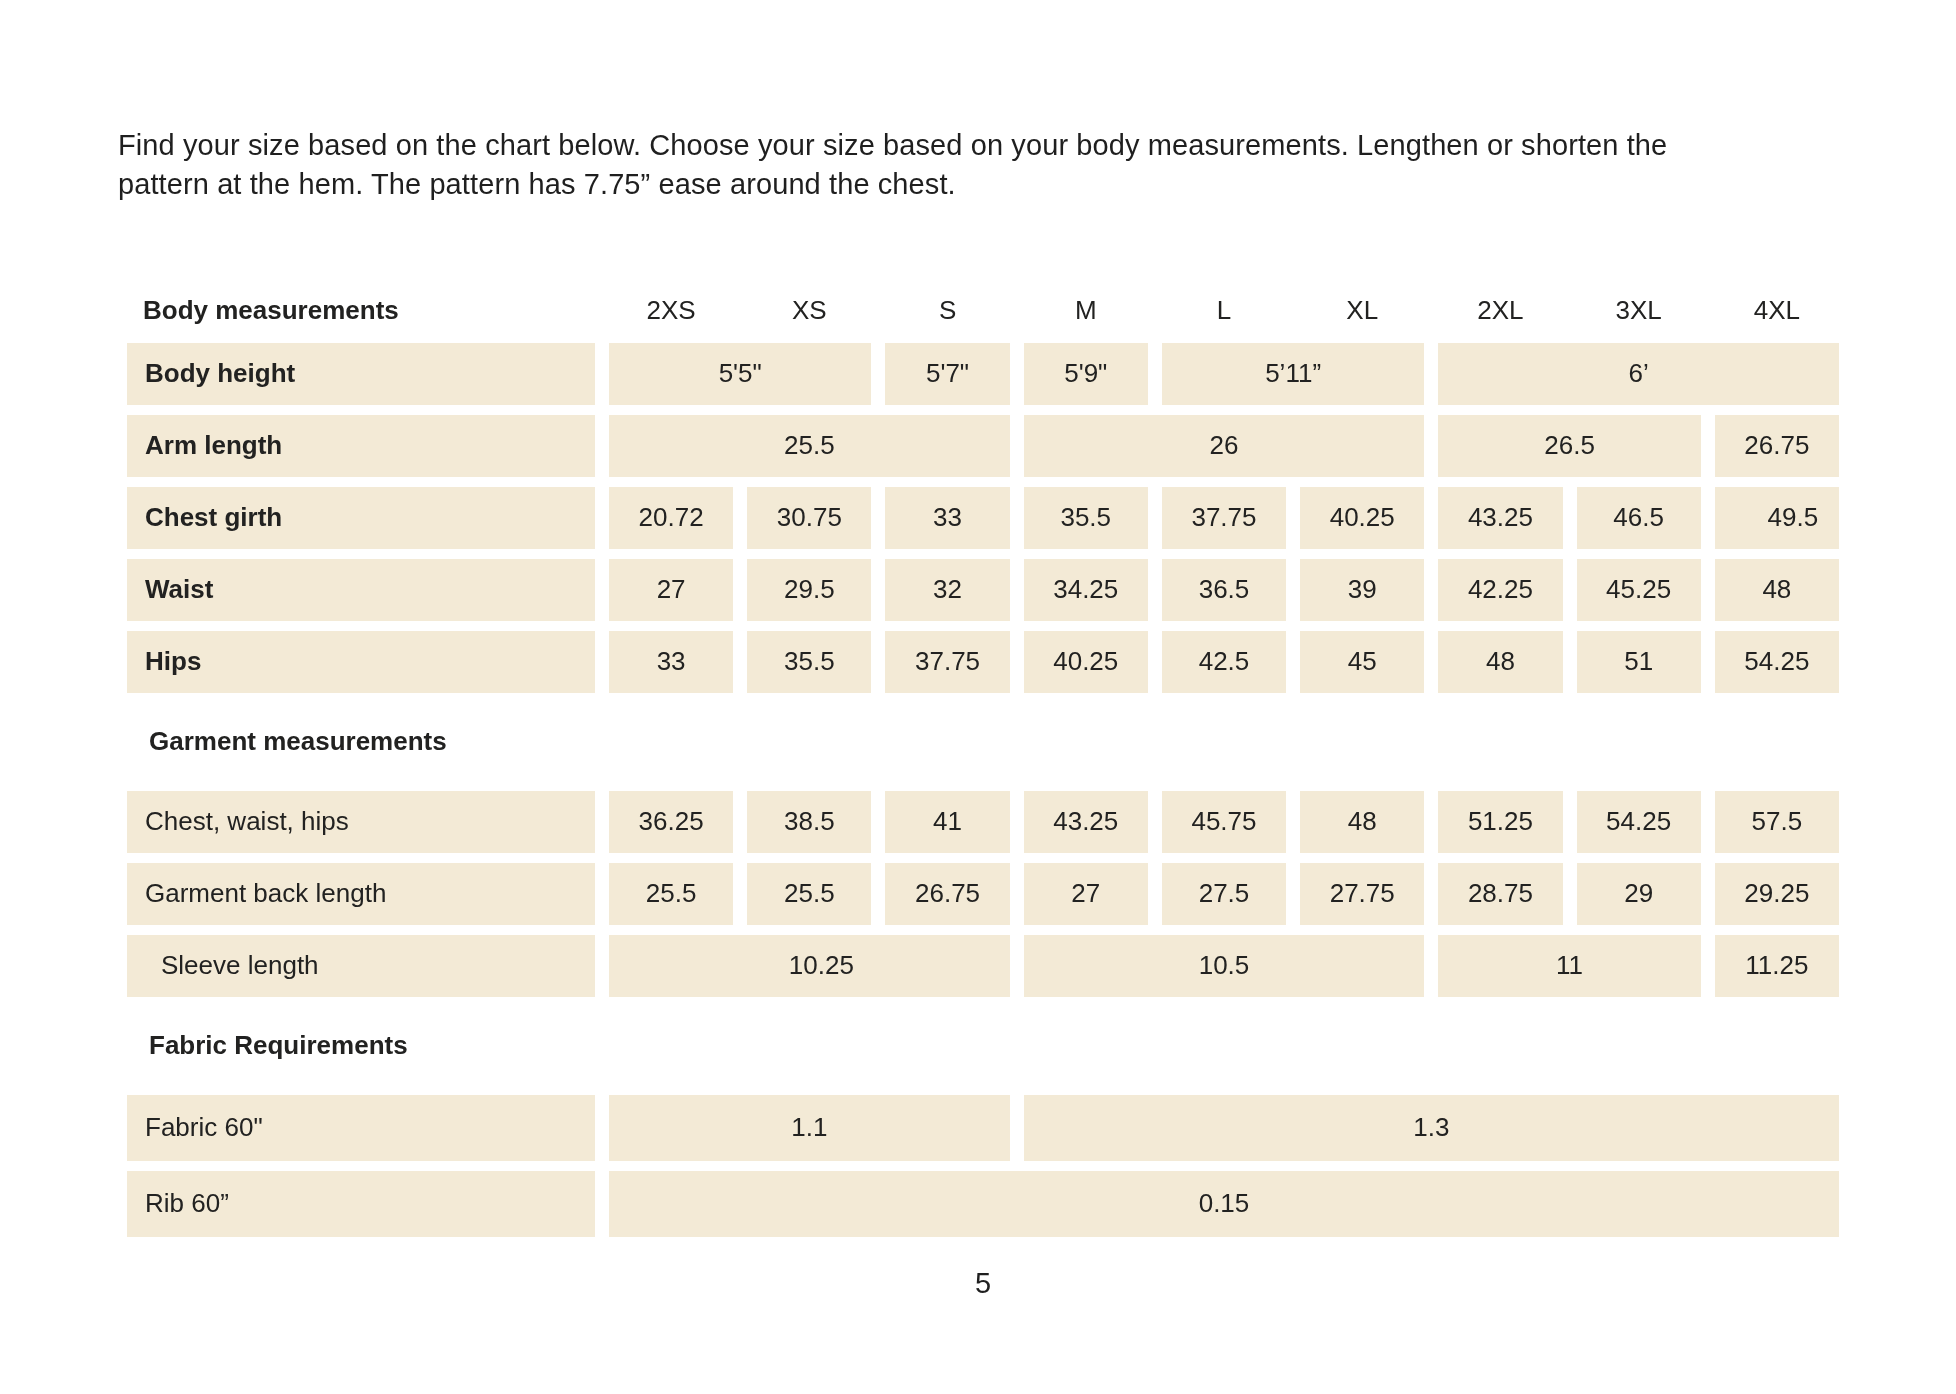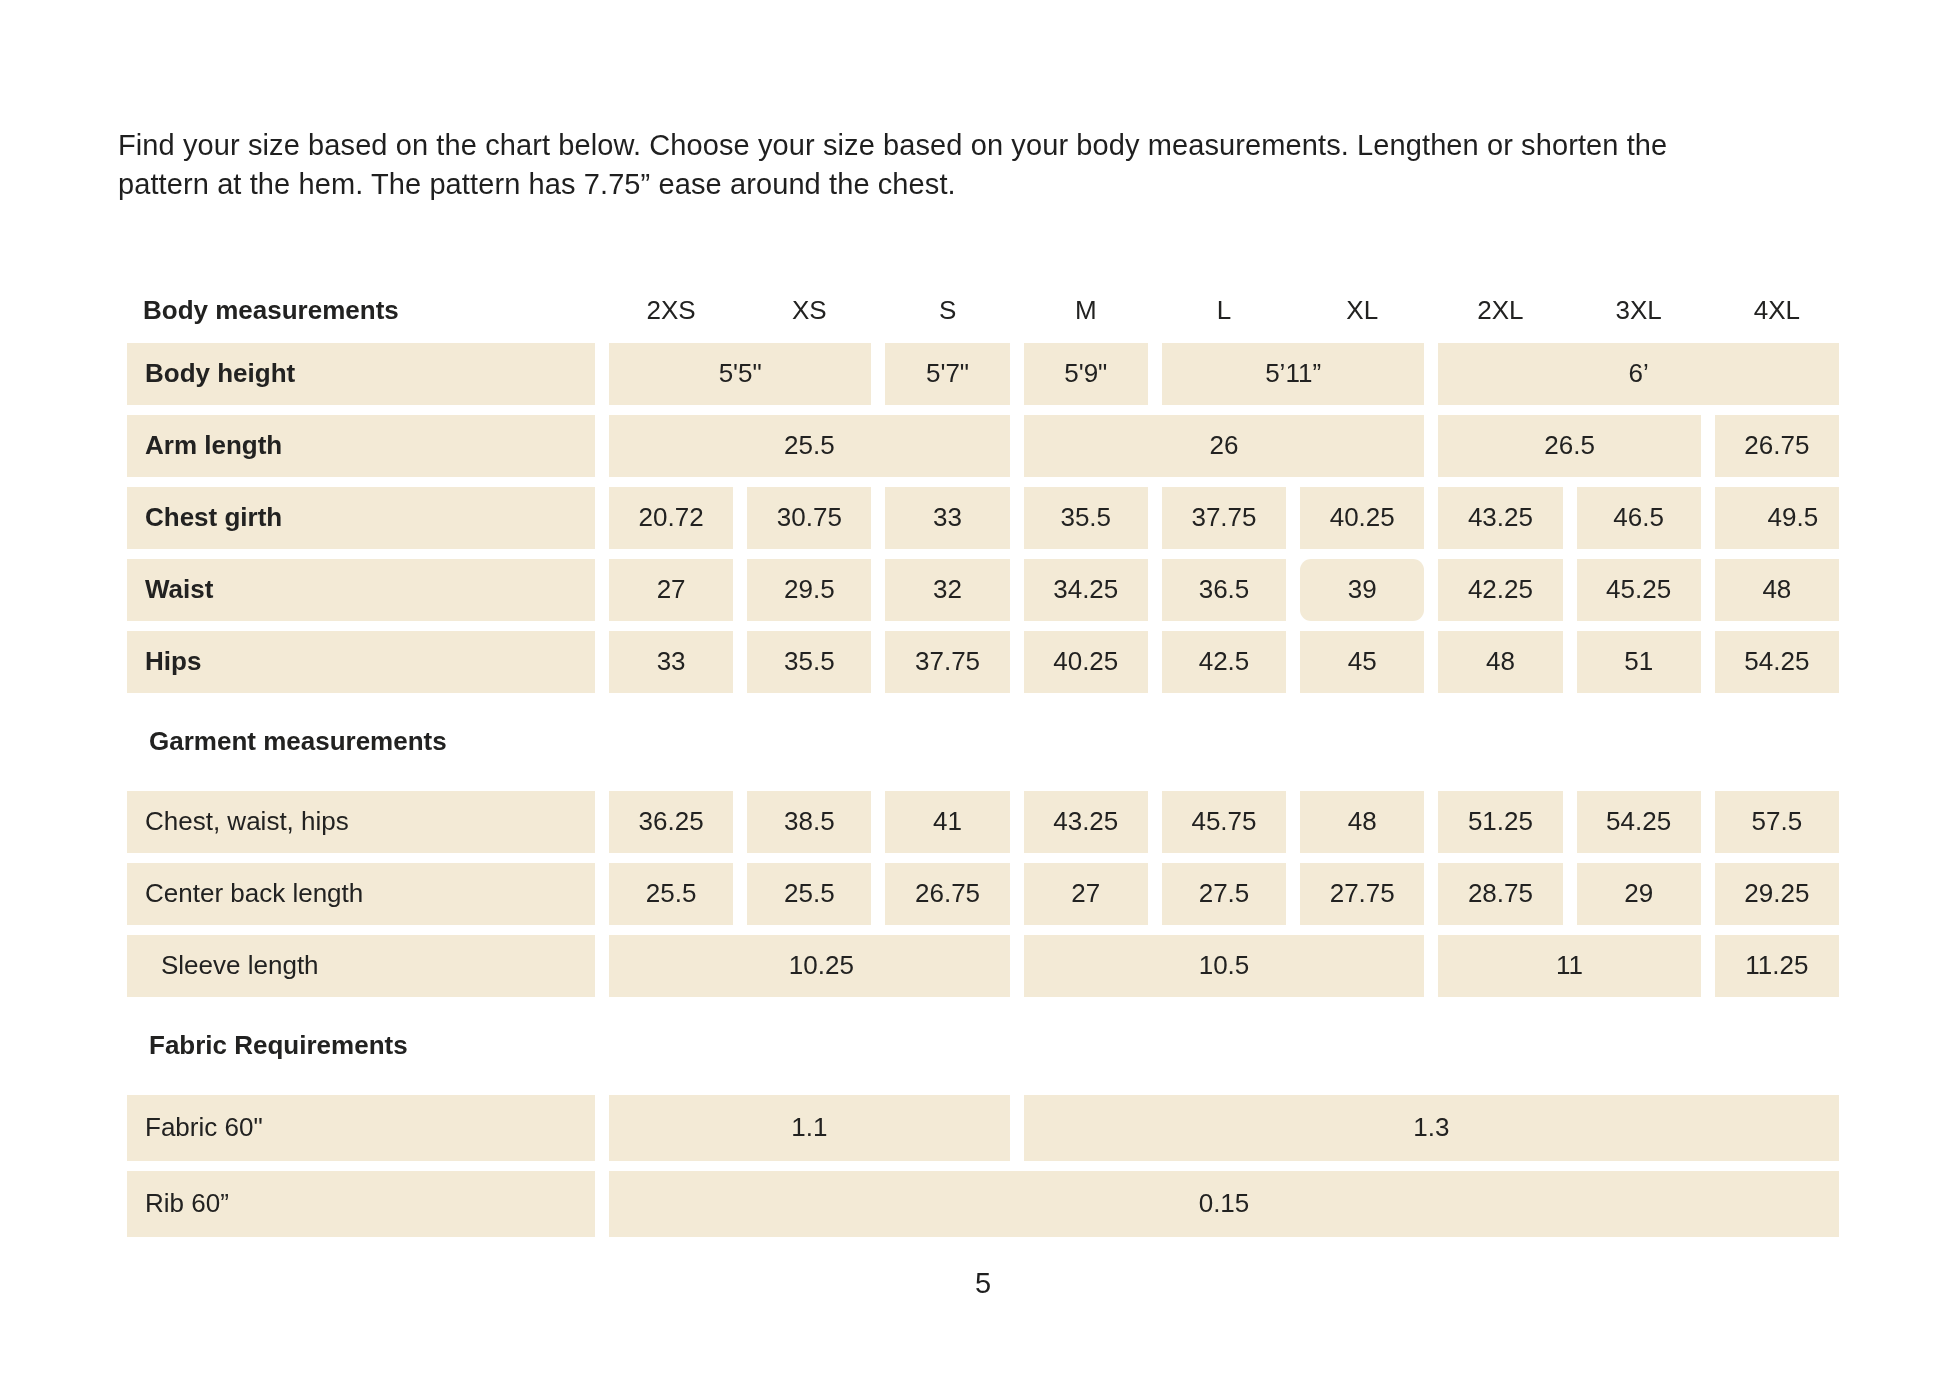--- a/index.html
+++ b/index.html
@@ -94,21 +94,21 @@
           <div class="gcell rd cell value" style="grid-area: 4 / 7 / auto / span 1;">40.25</div>
           <div class="gcell rd cell value" style="grid-area: 4 / 8 / auto / span 1;">43.25</div>
           <div class="gcell rd cell value" style="grid-area: 4 / 9 / auto / span 1;">46.5</div>
           <div class="gcell rd cell value" style="grid-area: 4 / 10 / auto / span 1; padding-left: 32px;">49.5</div>
           <div class="gcell rd cell label bold" style="grid-area: 5 / 1 / auto / span 1;">Waist</div>
           <div class="gcell rd cell value" style="grid-area: 5 / 2 / auto / span 1;">27</div>
           <div class="gcell rd cell value" style="grid-area: 5 / 3 / auto / span 1;">29.5</div>
           <div class="gcell rd cell value" style="grid-area: 5 / 4 / auto / span 1;">32</div>
           <div class="gcell rd cell value" style="grid-area: 5 / 5 / auto / span 1;">34.25</div>
           <div class="gcell rd cell value" style="grid-area: 5 / 6 / auto / span 1;">36.5</div>
-          <div class="gcell rd cell value" style="grid-area: 5 / 7 / auto / span 1; border-radius: 11px;">39</div>
+          <div class="gcell rd cell value" style="grid-area: 5 / 7 / auto / span 1;">39</div>
           <div class="gcell rd cell value" style="grid-area: 5 / 8 / auto / span 1;">42.25</div>
           <div class="gcell rd cell value" style="grid-area: 5 / 9 / auto / span 1;">45.25</div>
           <div class="gcell rd cell value" style="grid-area: 5 / 10 / auto / span 1;">48</div>
           <div class="gcell rd cell label bold" style="grid-area: 6 / 1 / auto / span 1;">Hips</div>
           <div class="gcell rd cell value" style="grid-area: 6 / 2 / auto / span 1;">33</div>
           <div class="gcell rd cell value" style="grid-area: 6 / 3 / auto / span 1;">35.5</div>
           <div class="gcell rd cell value" style="grid-area: 6 / 4 / auto / span 1;">37.75</div>
           <div class="gcell rd cell value" style="grid-area: 6 / 5 / auto / span 1;">40.25</div>
           <div class="gcell rd cell value" style="grid-area: 6 / 6 / auto / span 1;">42.5</div>
           <div class="gcell rd cell value" style="grid-area: 6 / 7 / auto / span 1;">45</div>
@@ -119,21 +119,21 @@
           <div class="gcell rd cell label" style="grid-area: 8 / 1 / auto / span 1;">Chest, waist, hips</div>
           <div class="gcell rd cell value" style="grid-area: 8 / 2 / auto / span 1;">36.25</div>
           <div class="gcell rd cell value" style="grid-area: 8 / 3 / auto / span 1;">38.5</div>
           <div class="gcell rd cell value" style="grid-area: 8 / 4 / auto / span 1;">41</div>
           <div class="gcell rd cell value" style="grid-area: 8 / 5 / auto / span 1;">43.25</div>
           <div class="gcell rd cell value" style="grid-area: 8 / 6 / auto / span 1;">45.75</div>
           <div class="gcell rd cell value" style="grid-area: 8 / 7 / auto / span 1;">48</div>
           <div class="gcell rd cell value" style="grid-area: 8 / 8 / auto / span 1;">51.25</div>
           <div class="gcell rd cell value" style="grid-area: 8 / 9 / auto / span 1;">54.25</div>
           <div class="gcell rd cell value" style="grid-area: 8 / 10 / auto / span 1;">57.5</div>
-          <div class="gcell rd cell label" style="grid-area: 9 / 1 / auto / span 1;">Center back length</div>
+          <div class="gcell rd cell label" style="grid-area: 9 / 1 / auto / span 1;">Garment back length</div>
           <div class="gcell rd cell value" style="grid-area: 9 / 2 / auto / span 1;">25.5</div>
           <div class="gcell rd cell value" style="grid-area: 9 / 3 / auto / span 1;">25.5</div>
           <div class="gcell rd cell value" style="grid-area: 9 / 4 / auto / span 1;">26.75</div>
           <div class="gcell rd cell value" style="grid-area: 9 / 5 / auto / span 1;">27</div>
           <div class="gcell rd cell value" style="grid-area: 9 / 6 / auto / span 1;">27.5</div>
           <div class="gcell rd cell value" style="grid-area: 9 / 7 / auto / span 1;">27.75</div>
           <div class="gcell rd cell value" style="grid-area: 9 / 8 / auto / span 1; text-align: center;">28.75</div>
           <div class="gcell rd cell value" style="grid-area: 9 / 9 / auto / span 1;">29</div>
           <div class="gcell rd cell value" style="grid-area: 9 / 10 / auto / span 1;">29.25</div>
           <div class="gcell rd cell label" style="grid-area: 10 / 1 / auto / span 1; padding-left: 34px;">Sleeve length</div>

